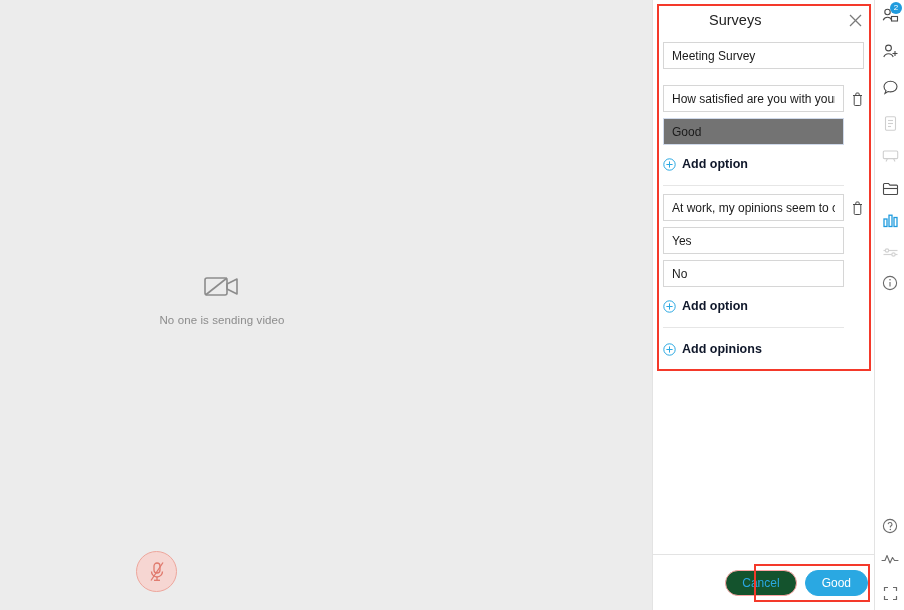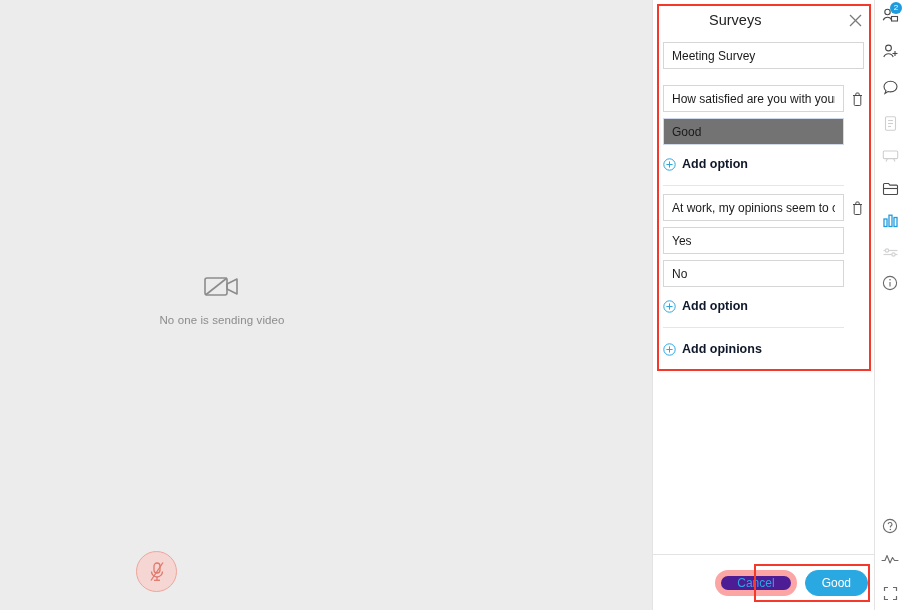--- a/index.html
+++ b/index.html
@@ -185,22 +185,22 @@
     border-radius: 13px;
     font-size: 12px;
     font-family: "Liberation Sans", sans-serif;
     cursor: pointer;
     display: inline-flex;
     align-items: center;
     justify-content: center;
     padding: 0 16px;
   }
   #cancel-button {
-    background: #4c1d95;
-    border: 6px solid #fca5a5;
+    background: #14532d;
+    border: 1px solid #fca5a5;
     color: #2aa8e2;
     margin-right: 8px;
   }
   #save-button {
     background: #2aa8e2;
     border: 1px solid #2aa8e2;
     color: #ffffff;
   }
 
   

